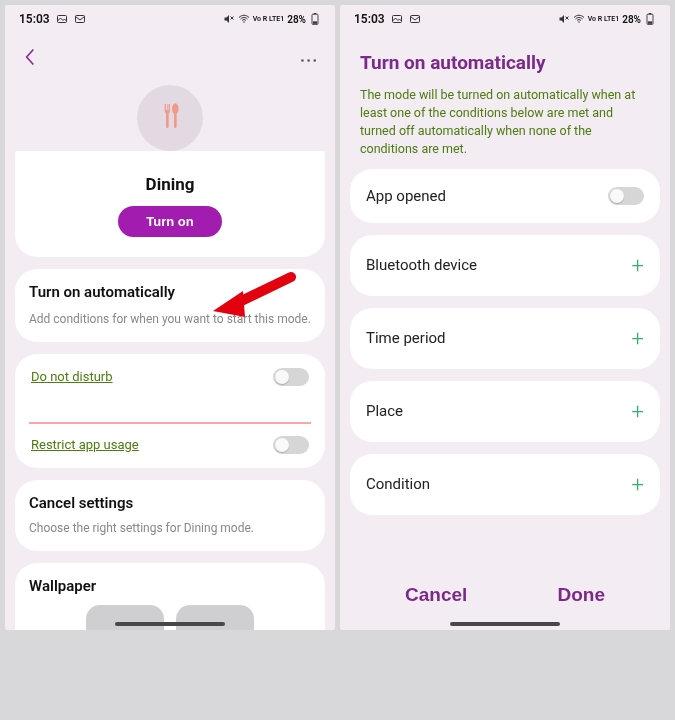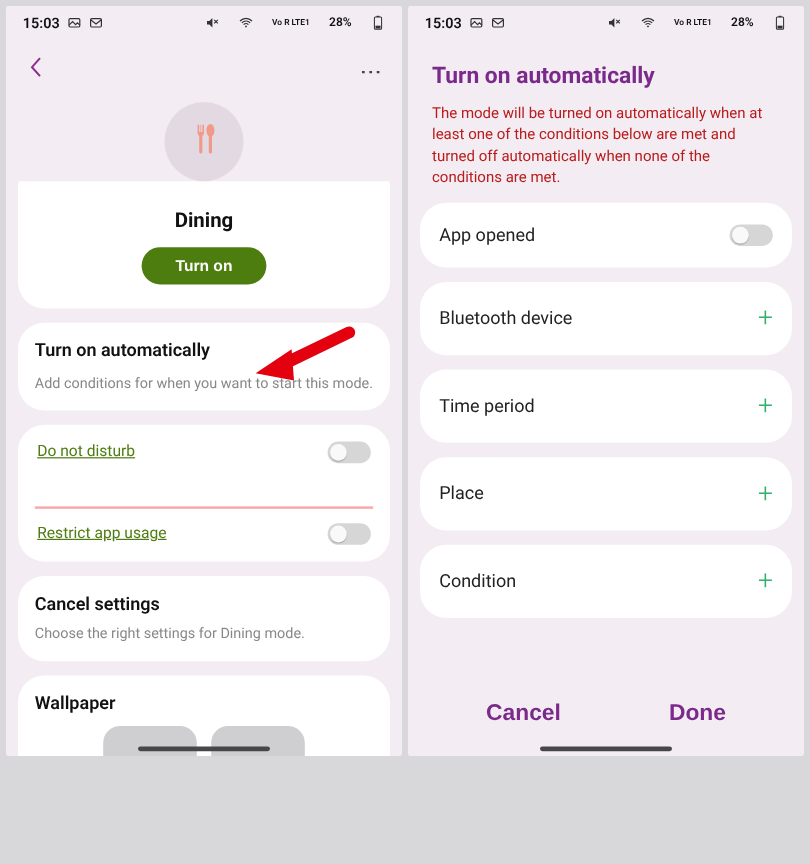--- a/index.html
+++ b/index.html
@@ -26,21 +26,21 @@
     height: 28px;
     display: flex;
     justify-content: space-between;
     align-items: center;
     padding: 0 14px;
     font-size: 12px;
     font-weight: 600;
     color: #111;
   }
   .status-left { display: flex; align-items: center; gap: 6px; }
-  .status-right { display: flex; align-items: center; gap: 16px; font-size: 10px; }
+  .status-right { display: flex; align-items: center; gap: 3px; font-size: 10px; }
   .status-ico { width: 12px; height: 12px; display: inline-flex; align-items: center; justify-content: center; }
 
   
   .top-bar {
     display: flex;
     justify-content: space-between;
     align-items: center;
     padding: 12px 18px 4px;
     height: 44px;
   }
@@ -58,21 +58,21 @@
   .content { padding: 16px 10px; flex: 1; overflow: hidden; }
   .card {
     background: #fff;
     border-radius: 22px;
     margin-bottom: 12px;
     padding: 14px 14px;
   }
   .card.first { margin-top: -33px; padding-top: 40px; text-align: center; }
   .mode-title { font-size: 17px; font-weight: 700; color: #111; margin-bottom: 12px; }
   .turn-on-btn {
-    background: #4d7c0f;
+    background: #a21caf;
     color: #fff;
     border: none;
     border-radius: 20px;
     padding: 8px 28px;
     font-size: 13px;
     font-weight: 600;
     margin-bottom: 6px;
   }
 
   .card-heading { font-size: 15px; font-weight: 600; color: #111; margin-bottom: 10px; }
@@ -110,21 +110,21 @@
   .arrow-wrap {
     position: absolute;
     top: 264px; left: 208px;
     z-index: 50;
     pointer-events: none;
   }
 
   
   .right .header-area { padding: 18px 20px 10px; }
   .r-title { font-size: 19px; font-weight: 700; color: #7b2a8b; margin-bottom: 12px; }
-  .r-desc { font-size: 12.5px; color: #b91c1c; line-height: 1.45; }
+  .r-desc { font-size: 12.5px; color: #4d7c0f; line-height: 1.45; }
 
   .r-content { padding: 0 10px; flex: 1; }
   .r-row {
     background: #fff;
     border-radius: 22px;
     padding: 18px 16px;
     margin-bottom: 12px;
     display: flex; justify-content: space-between; align-items: center;
     font-size: 15px; color: #222;
   }

